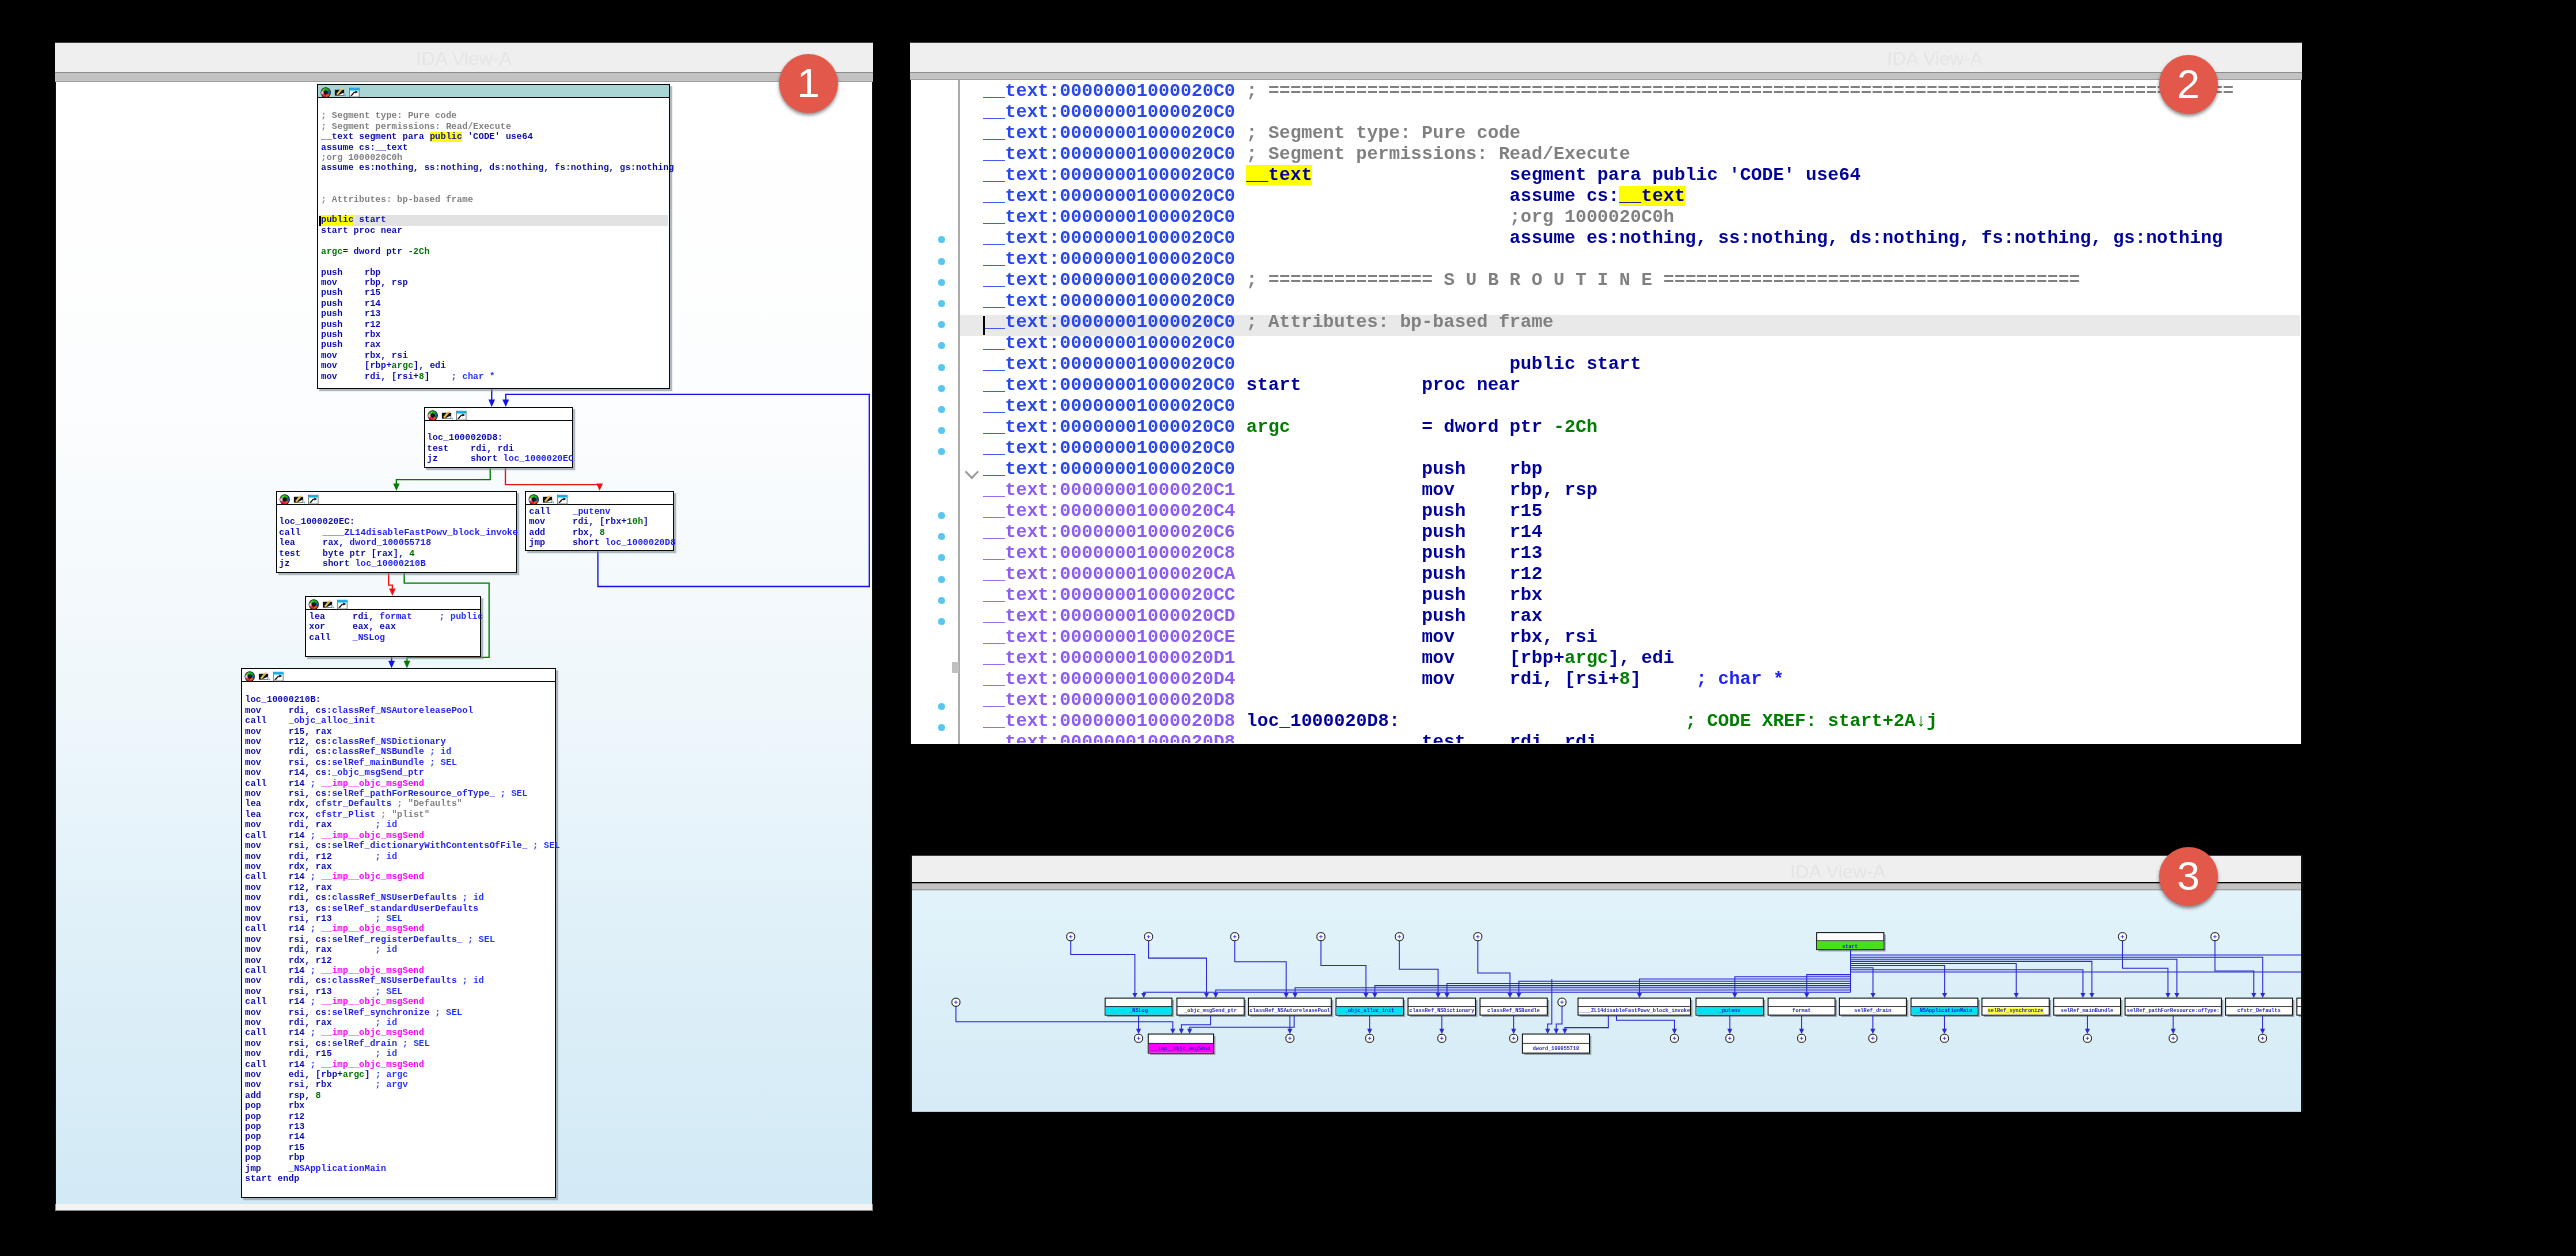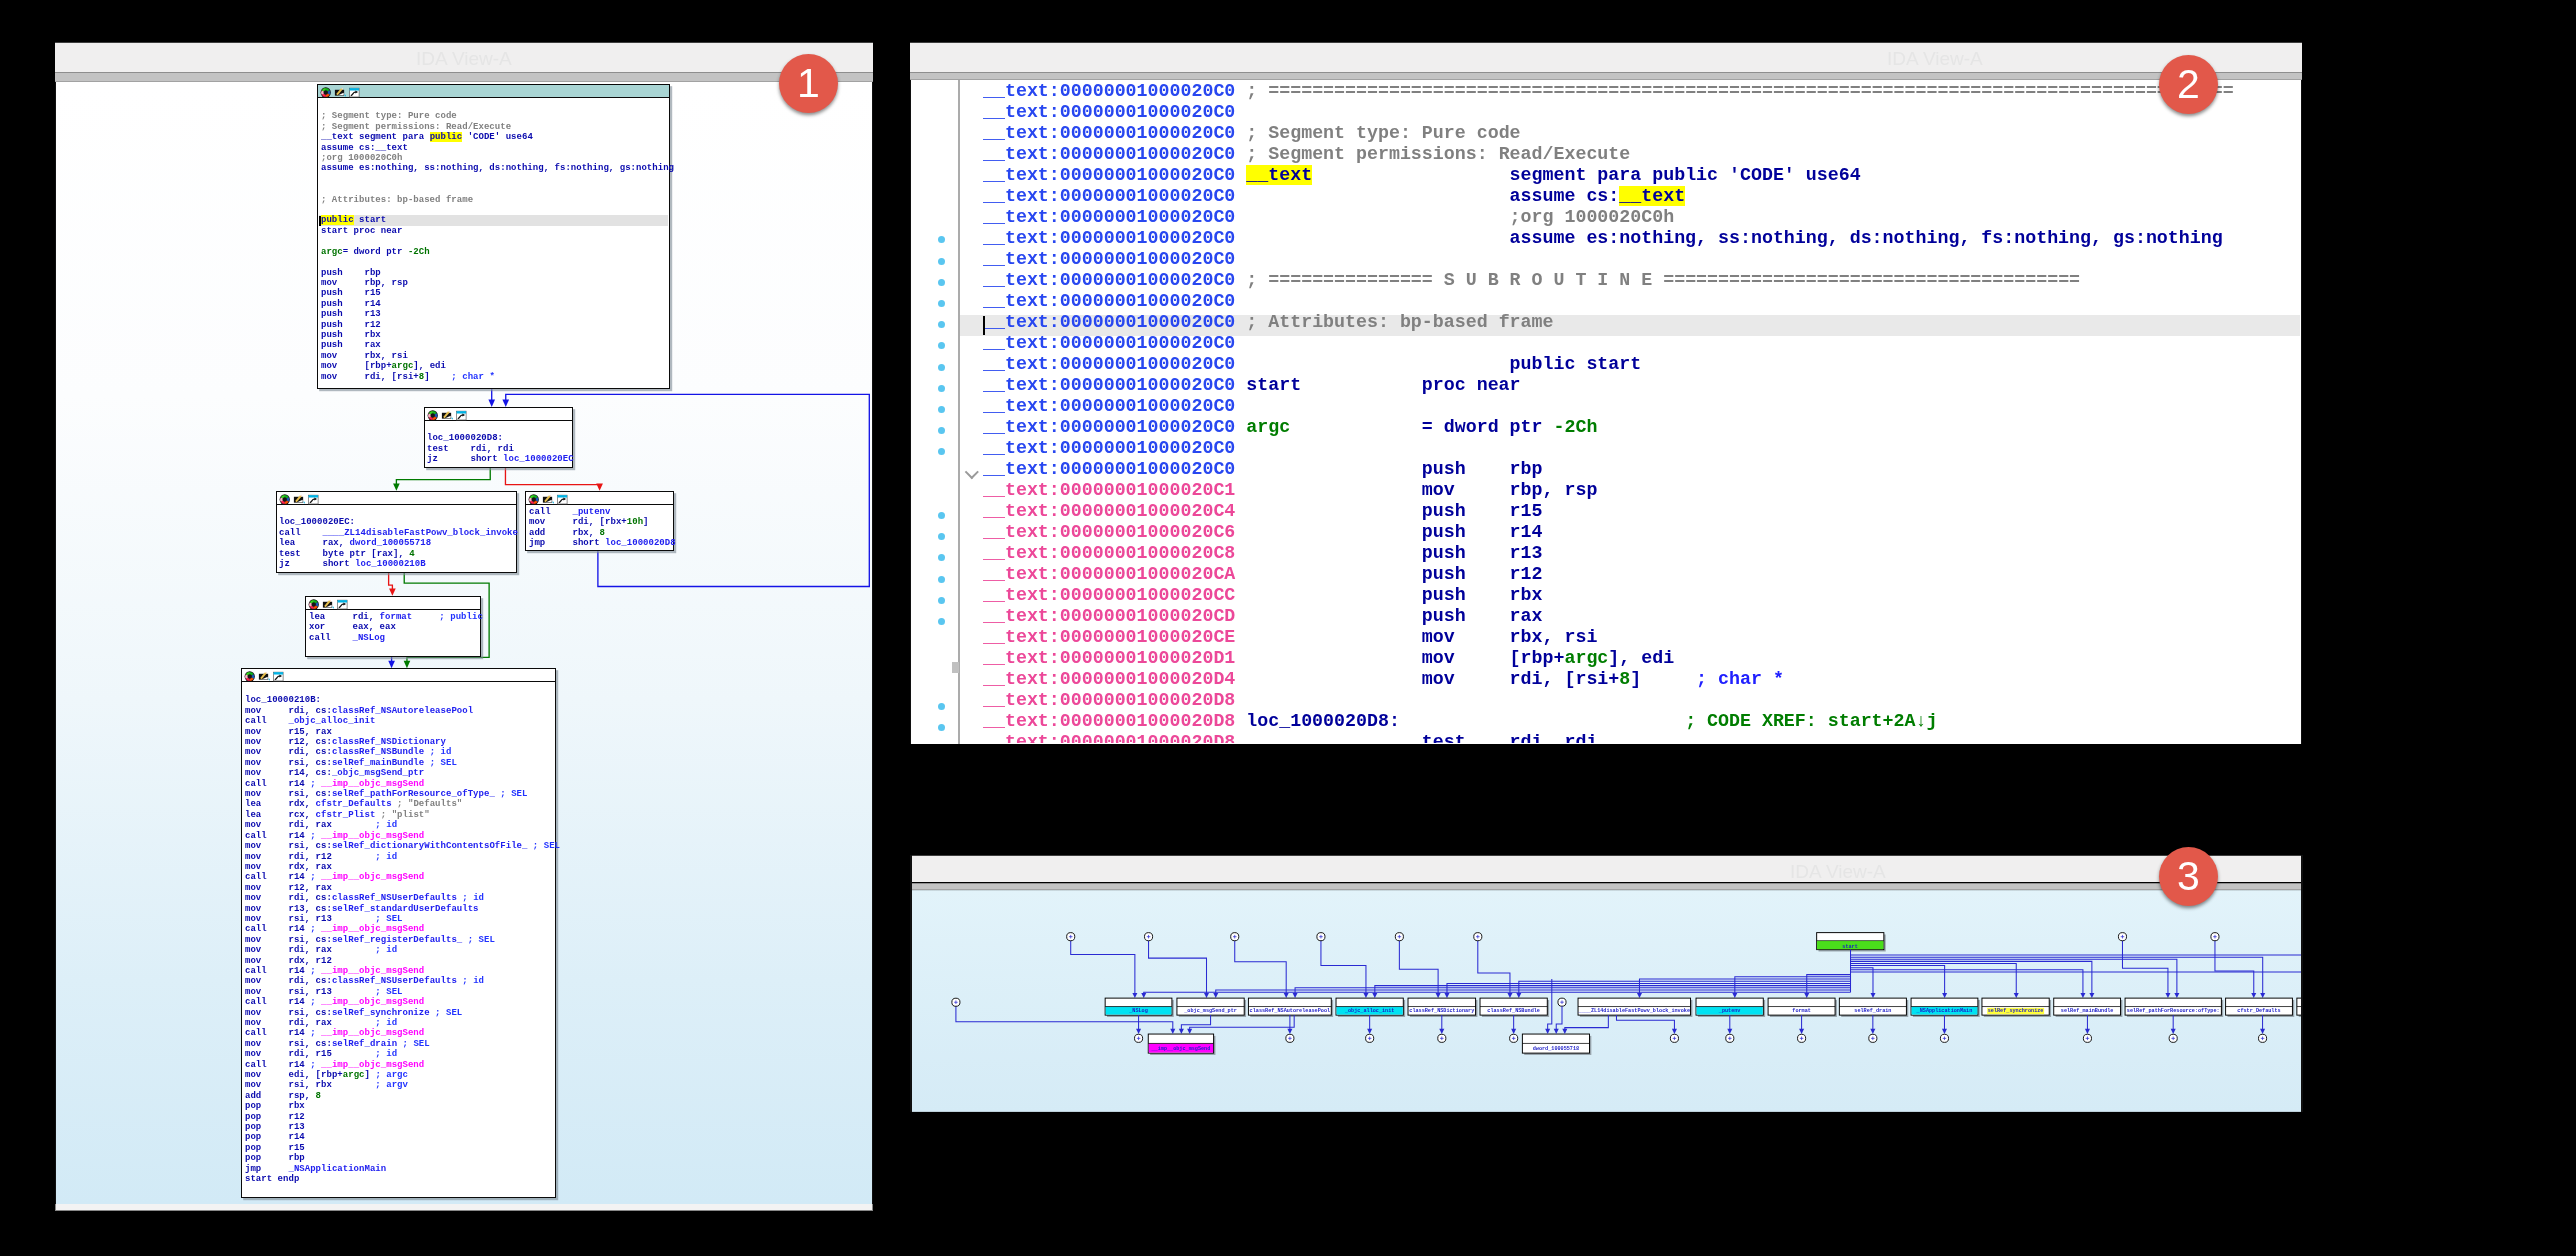--- a/index.html
+++ b/index.html
@@ -14,21 +14,21 @@
 .g{color:#007300}
 .gy{color:#808080}
 .cb{color:#2233ff}
 .bb{color:#2020f0}
 .mg{color:#ff00ff}
 .y{background:#ffff00}
 .hl1{position:absolute;background:#e2e2e2;z-index:4}
 .crt{position:absolute;background:#000;z-index:6}
 .lst{position:absolute;font-size:18.3px;line-height:21px;color:#00009a;white-space:pre}
 .ab{color:#2847f0}
-.k{color:#ec4899}
+.k{color:#8b5cf6}
 .g2{color:#007d00}
 .c2{color:#2020ff}
 .dot{position:absolute;width:7.4px;height:7.4px;border-radius:50%;background:#5ac6f0}
 .circ{position:absolute;border-radius:50%;background:#e2584a;color:#fff;text-align:center;z-index:50;box-shadow:0 2.2px 3.7px rgba(0,0,0,.45)}
 </style></head>
 <body>
 <div class="abs" style="left:55px;top:82px;width:818px;height:1122px;background:linear-gradient(180deg,#ffffff 0%,#fcfdfe 28%,#eff7fb 55%,#ddeff8 80%,#d2eaf6 100%);border-left:1.5px solid #101010;border-right:1.5px solid #101010"></div>
 <div class="tb" style="left:55px;top:42px;width:818px;height:30px"></div>
 <div class="ttl" style="left:416px;top:48px">IDA View-A</div>
 <div class="strip" style="left:55px;top:72px;width:818px;height:9.6px"></div>

